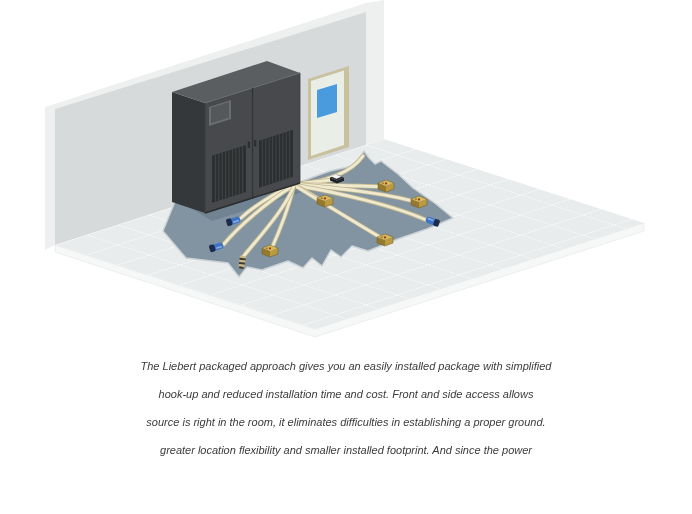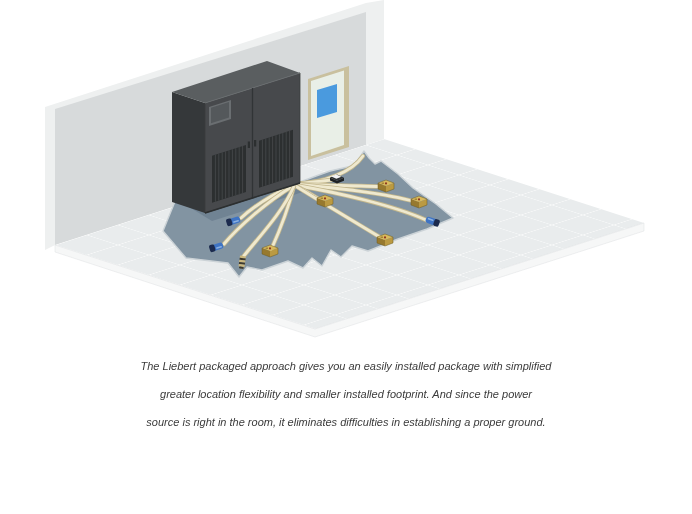--- a/index.html
+++ b/index.html
@@ -203,17 +203,18 @@
       </g>
       <g>
         <polygon class="vent" points="259,140.7 293,129.8 293,176.8 259,187.7"></polygon>
         <path class="vent-lines" d="M262.4,139.6V186.6M265.8,138.5V185.5M269.2,137.4V184.4M272.6,136.3V183.3M276,135.2V182.2M279.4,134.2V181.2M282.8,133.1V180.1M286.2,132V179M289.6,130.9V177.9"></path>
       </g>
     </g>
   </svg>
 
   <div class="caption">
     <div>The Liebert packaged approach gives you an easily installed package with simplified</div>
+    <div>hook-up and reduced installation time and cost. Front and side access allows</div>
+    <div>source is right in the room, it eliminates difficulties in establishing a proper ground.</div>
     <div>greater location flexibility and smaller installed footprint. And since the power</div>
-    <div>source is right in the room, it eliminates difficulties in establishing a proper ground.</div>
   </div>
 
 </div>
 
 </body></html>

